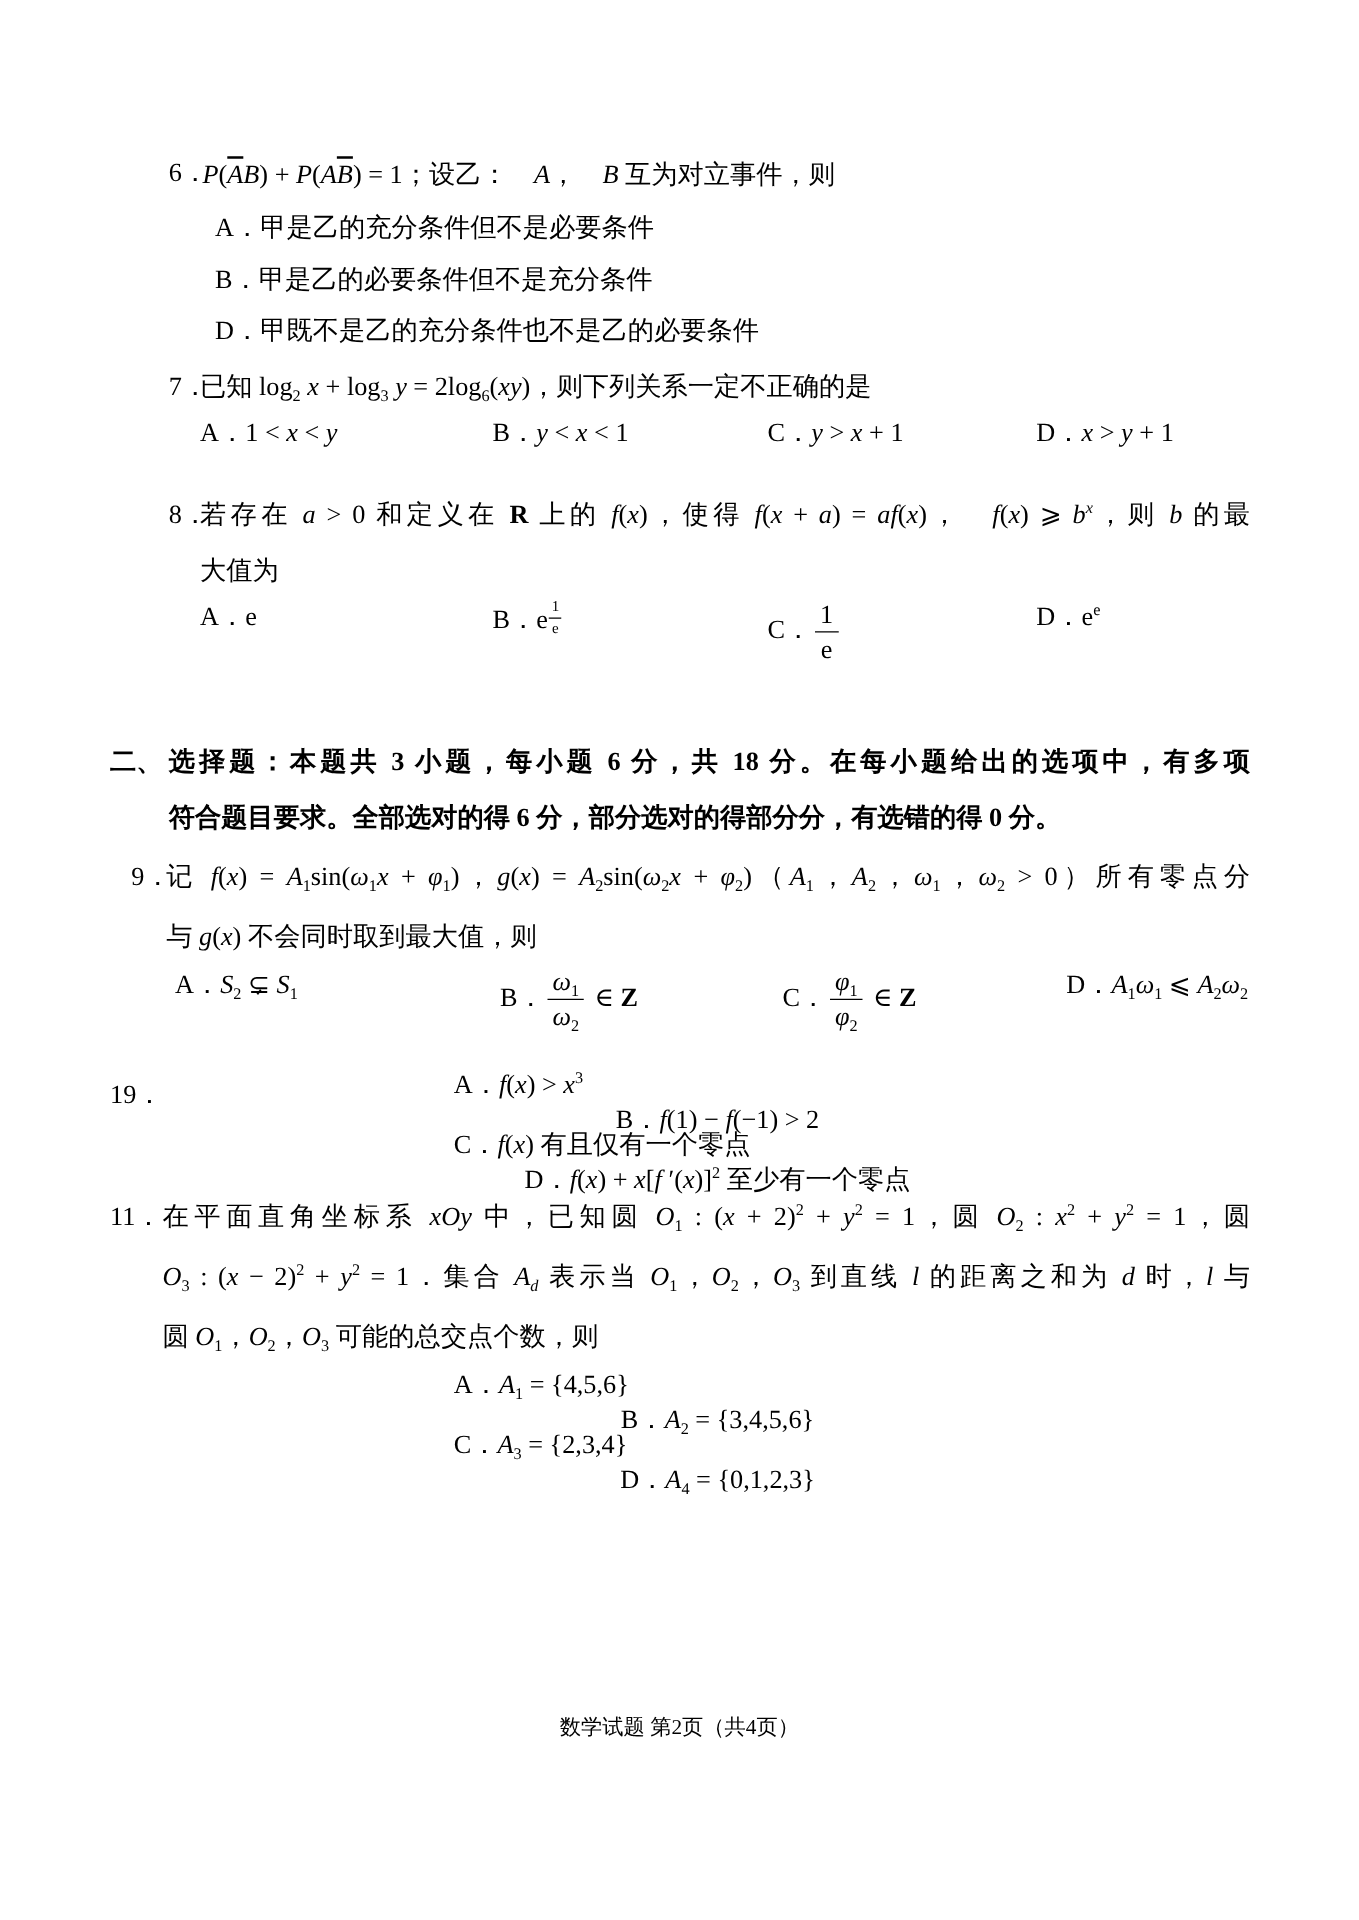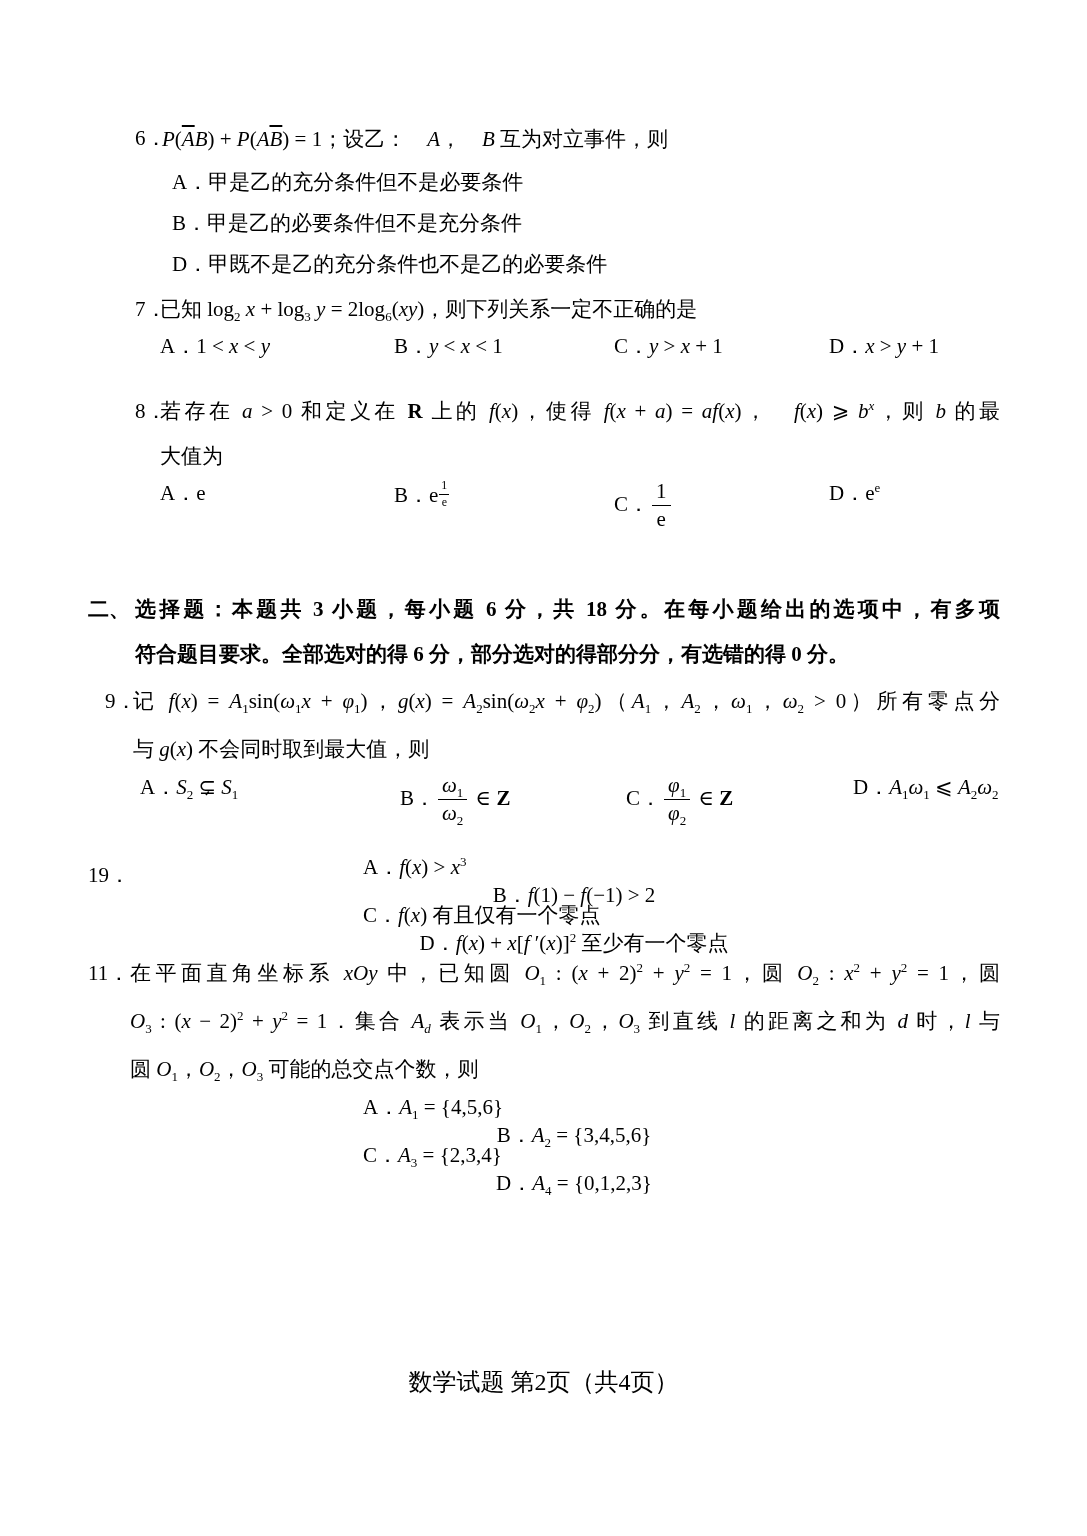--- a/index.html
+++ b/index.html
@@ -42,21 +42,21 @@
   .qgap2{margin-bottom:2px;}
   .qgap12{margin-bottom:12px;}
   .sec{font-weight:bold;position:relative;padding-left:47px;margin-top:30px;}
   .sec .seclabel{position:absolute;left:0;top:0;line-height:45px;font-weight:bold;}
   .frac{display:inline-flex;flex-direction:column;align-items:center;vertical-align:middle;line-height:1.2;margin:0 3px;}
   .fn{border-bottom:1.3px solid #000;padding:0 4px 1px;}
   .fd{padding-top:1px;}
   .sf{display:inline-block;vertical-align:13px;font-size:12px;line-height:0;}
   .sf .frac{line-height:1.15;margin:0 1px;vertical-align:baseline;}
   .sf .fn{padding:0 2px 1px;border-bottom:1px solid #000;}
-  .footer{position:absolute;left:0;right:0;top:1368px;text-align:center;font-size:24px;line-height:28px;}
+  .footer{position:absolute;left:0;right:0;top:1368px;text-align:center;font-size:17px;line-height:28px;}
 </style>
 </head>
 <body>
 
 <div class="page">
   <div class="content">
 
     <section class="q indent-a qgap2">
       <span class="qnum">6．</span>
       <div class="ln ln46 formula"><i>P</i>(<span class="ov"><i>A</i></span><i>B</i>) + <i>P</i>(<i>A</i><span class="ov"><i>B</i></span>) = 1；设乙：　<i>A</i>，　<i>B</i> 互为对立事件，则</div>

